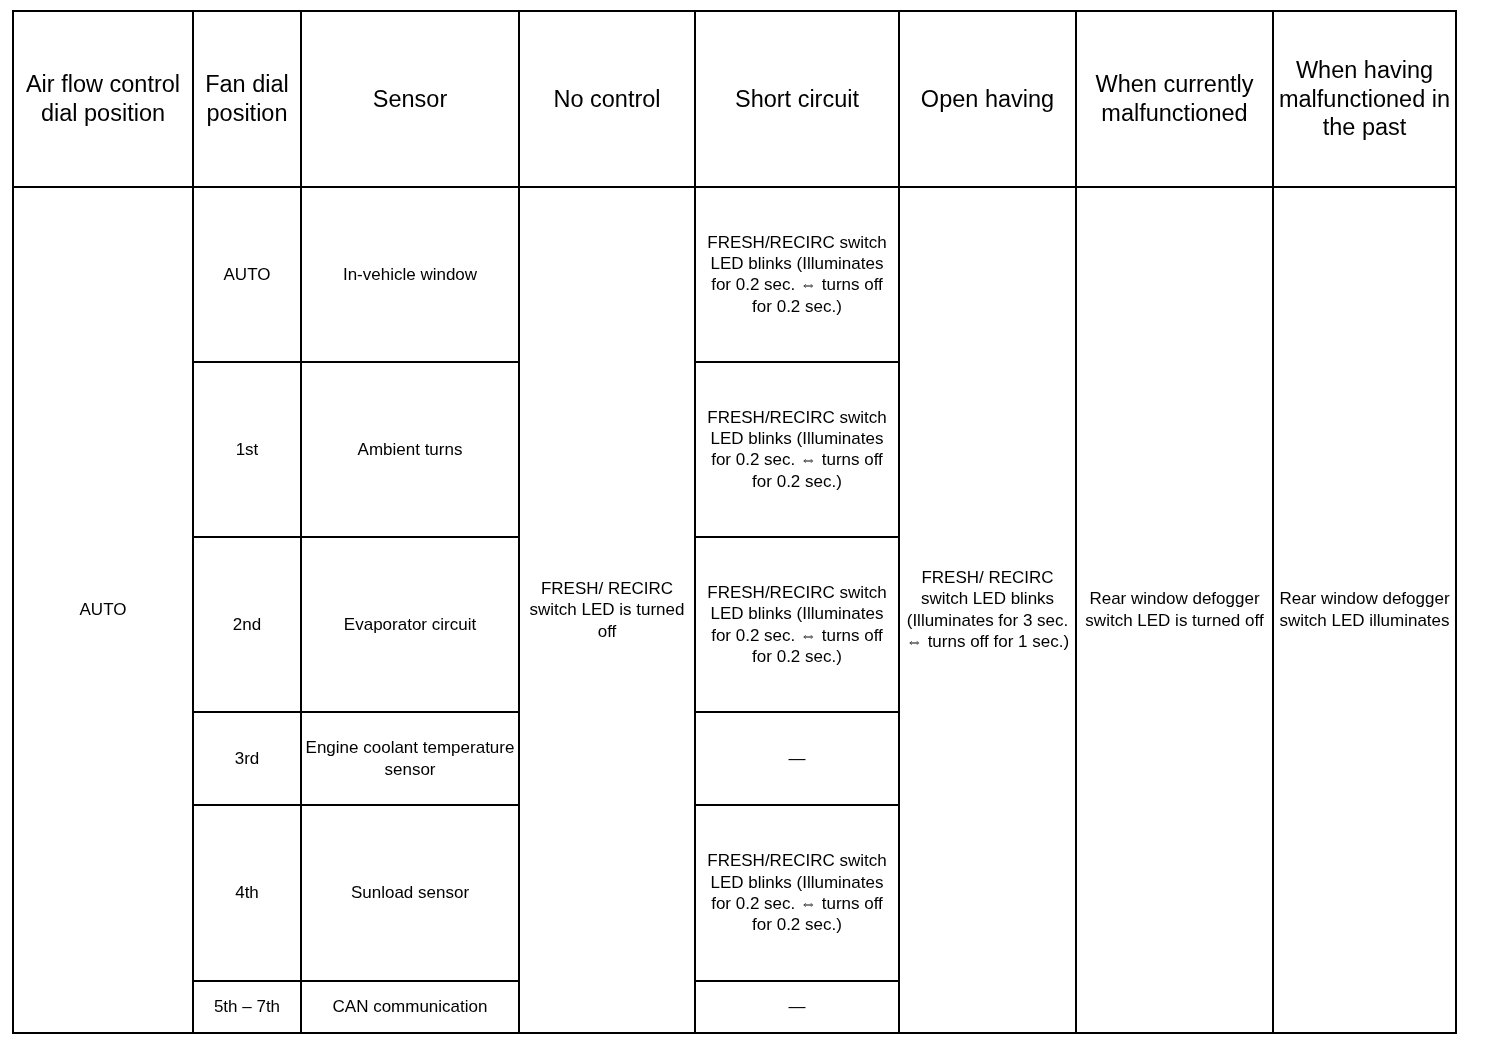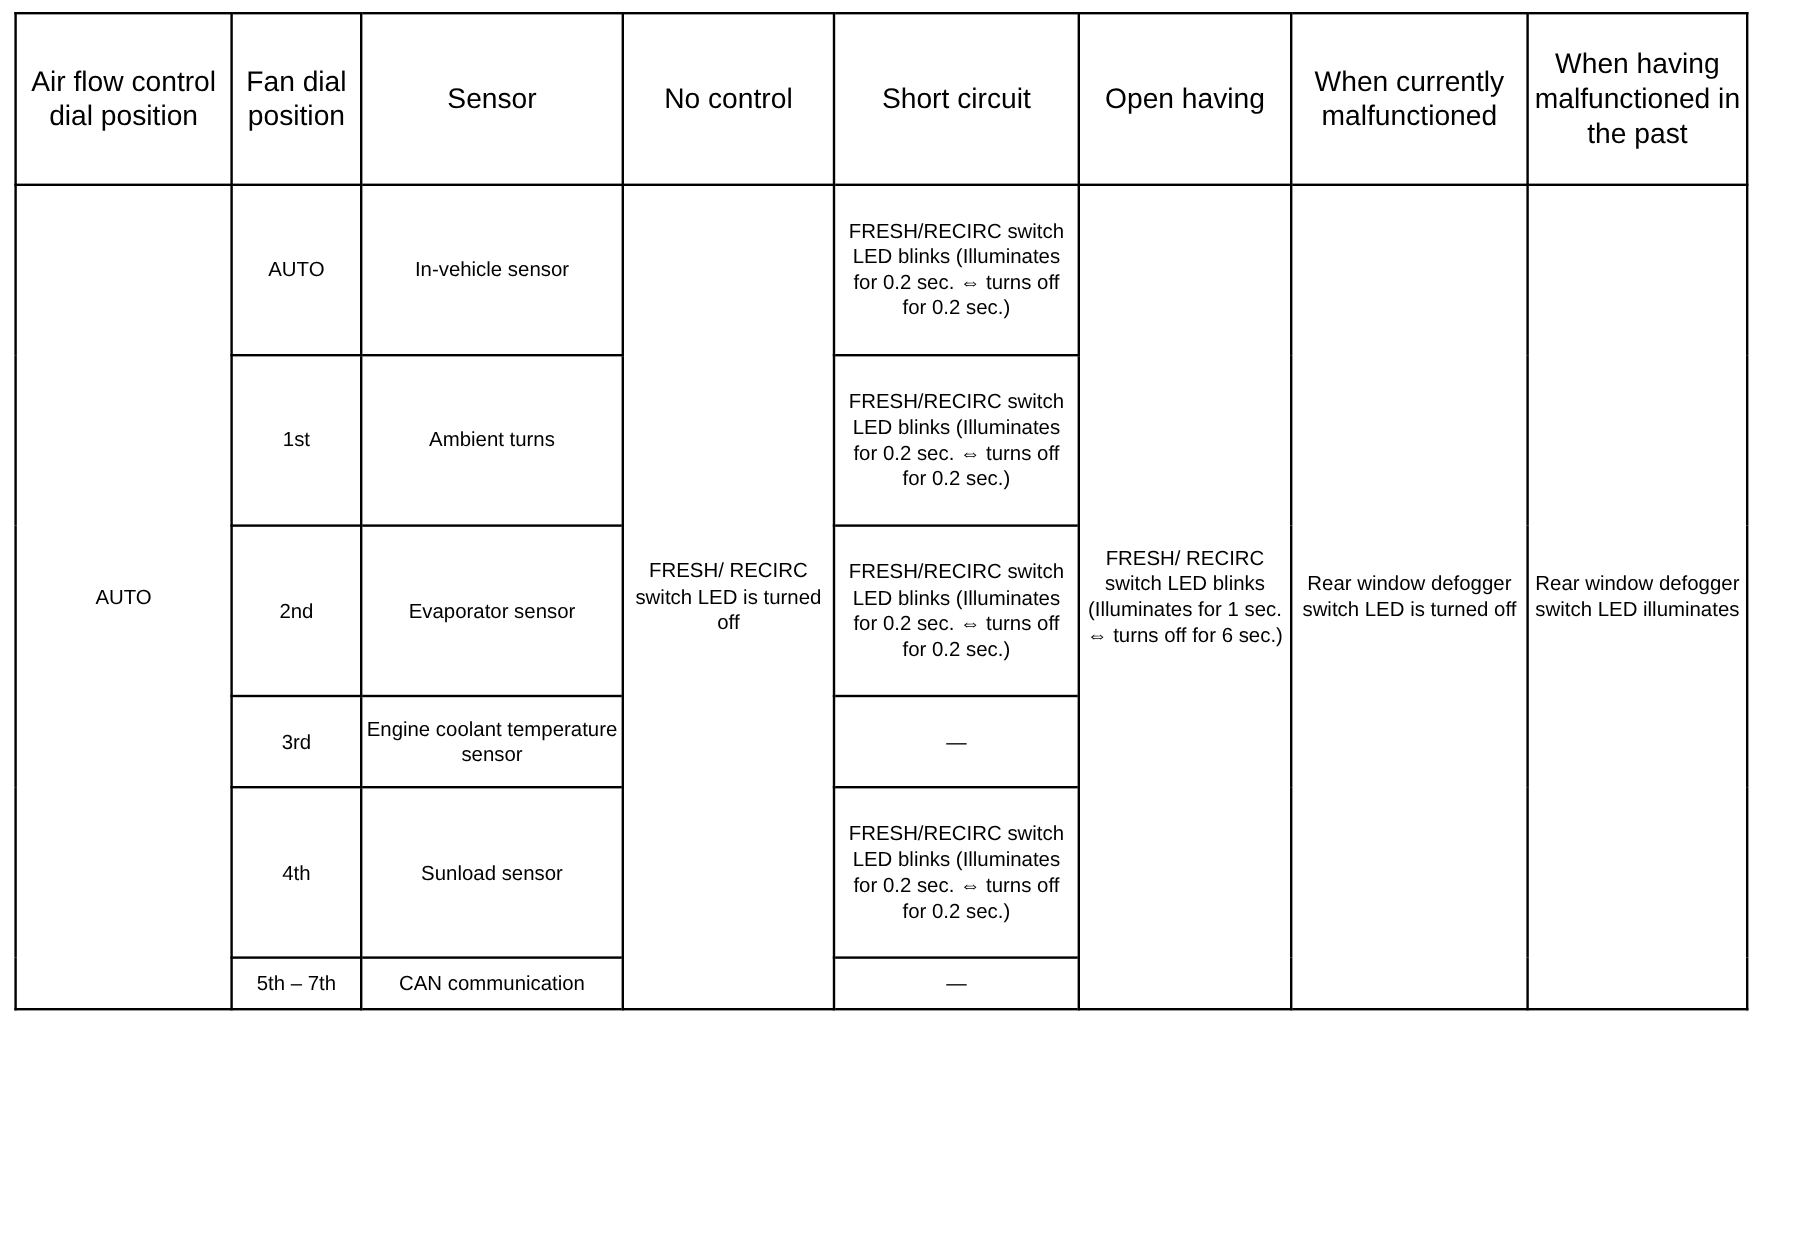--- a/index.html
+++ b/index.html
@@ -17,21 +17,21 @@
   #sheet {
     position: relative;
     width: 1504px;
     height: 1044px;
   }
   table.diag {
     position: absolute;
     left: 12px;
     top: 10px;
     width: 1443px;
-    height: 832px;
+    height: 1024px;
     border-collapse: collapse;
     table-layout: fixed;
     background: #fff;
   }
   table.diag td {
     border: 2px solid #000;
     padding: 2px 3px;
     text-align: center;
     vertical-align: middle;
     font-size: 17px;
@@ -98,37 +98,37 @@
         <td>No control</td>
         <td>Short circuit</td>
         <td>Open having</td>
         <td>When currently malfunctioned</td>
         <td>When having malfunctioned in the past</td>
       </tr>
 
       <tr>
         <td class="leftal" rowspan="6">AUTO</td>
         <td class="fan">AUTO</td>
-        <td>In-vehicle sensor</td>
+        <td>In-vehicle window</td>
         <td rowspan="6" class="note">FRESH/ RECIRC switch LED is turned off</td>
         <td class="note">FRESH/RECIRC switch LED blinks (Illuminates for 0.2 sec. ⇔ turns off for 0.2 sec.)</td>
-        <td rowspan="6" class="note">FRESH/ RECIRC switch LED blinks (Illuminates for 1 sec. ⇔ turns off for 6 sec.)</td>
+        <td rowspan="6" class="note">FRESH/ RECIRC switch LED blinks (Illuminates for 3 sec. ⇔ turns off for 1 sec.)</td>
         <td rowspan="6" class="note">Rear window defogger switch LED is turned off</td>
         <td rowspan="6" class="note">Rear window defogger switch LED illuminates</td>
       </tr>
 
       <tr>
         <td class="fan">1st</td>
         <td>Ambient turns</td>
         <td class="note">FRESH/RECIRC switch LED blinks (Illuminates for 0.2 sec. ⇔ turns off for 0.2 sec.)</td>
       </tr>
 
       <tr>
         <td class="fan">2nd</td>
-        <td>Evaporator sensor</td>
+        <td>Evaporator circuit</td>
         <td class="note">FRESH/RECIRC switch LED blinks (Illuminates for 0.2 sec. ⇔ turns off for 0.2 sec.)</td>
       </tr>
 
       <tr>
         <td class="fan">3rd</td>
         <td class="tight">Engine coolant temperature sensor</td>
         <td class="dash">—</td>
       </tr>
 
       <tr>

